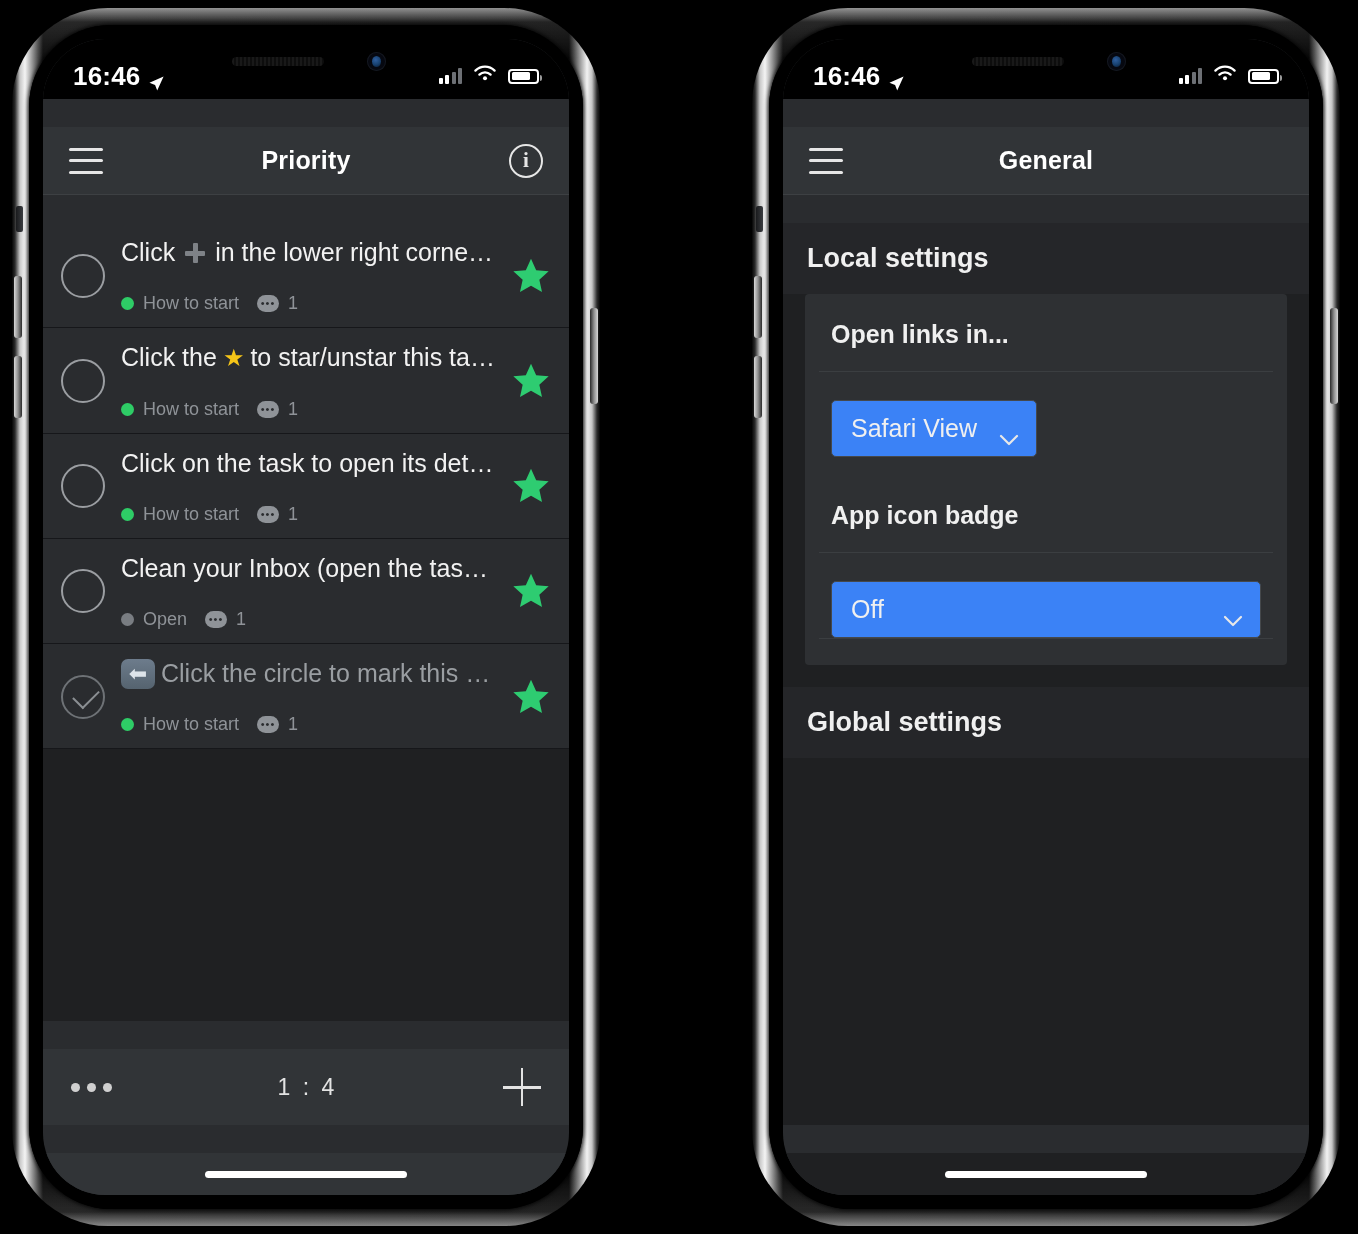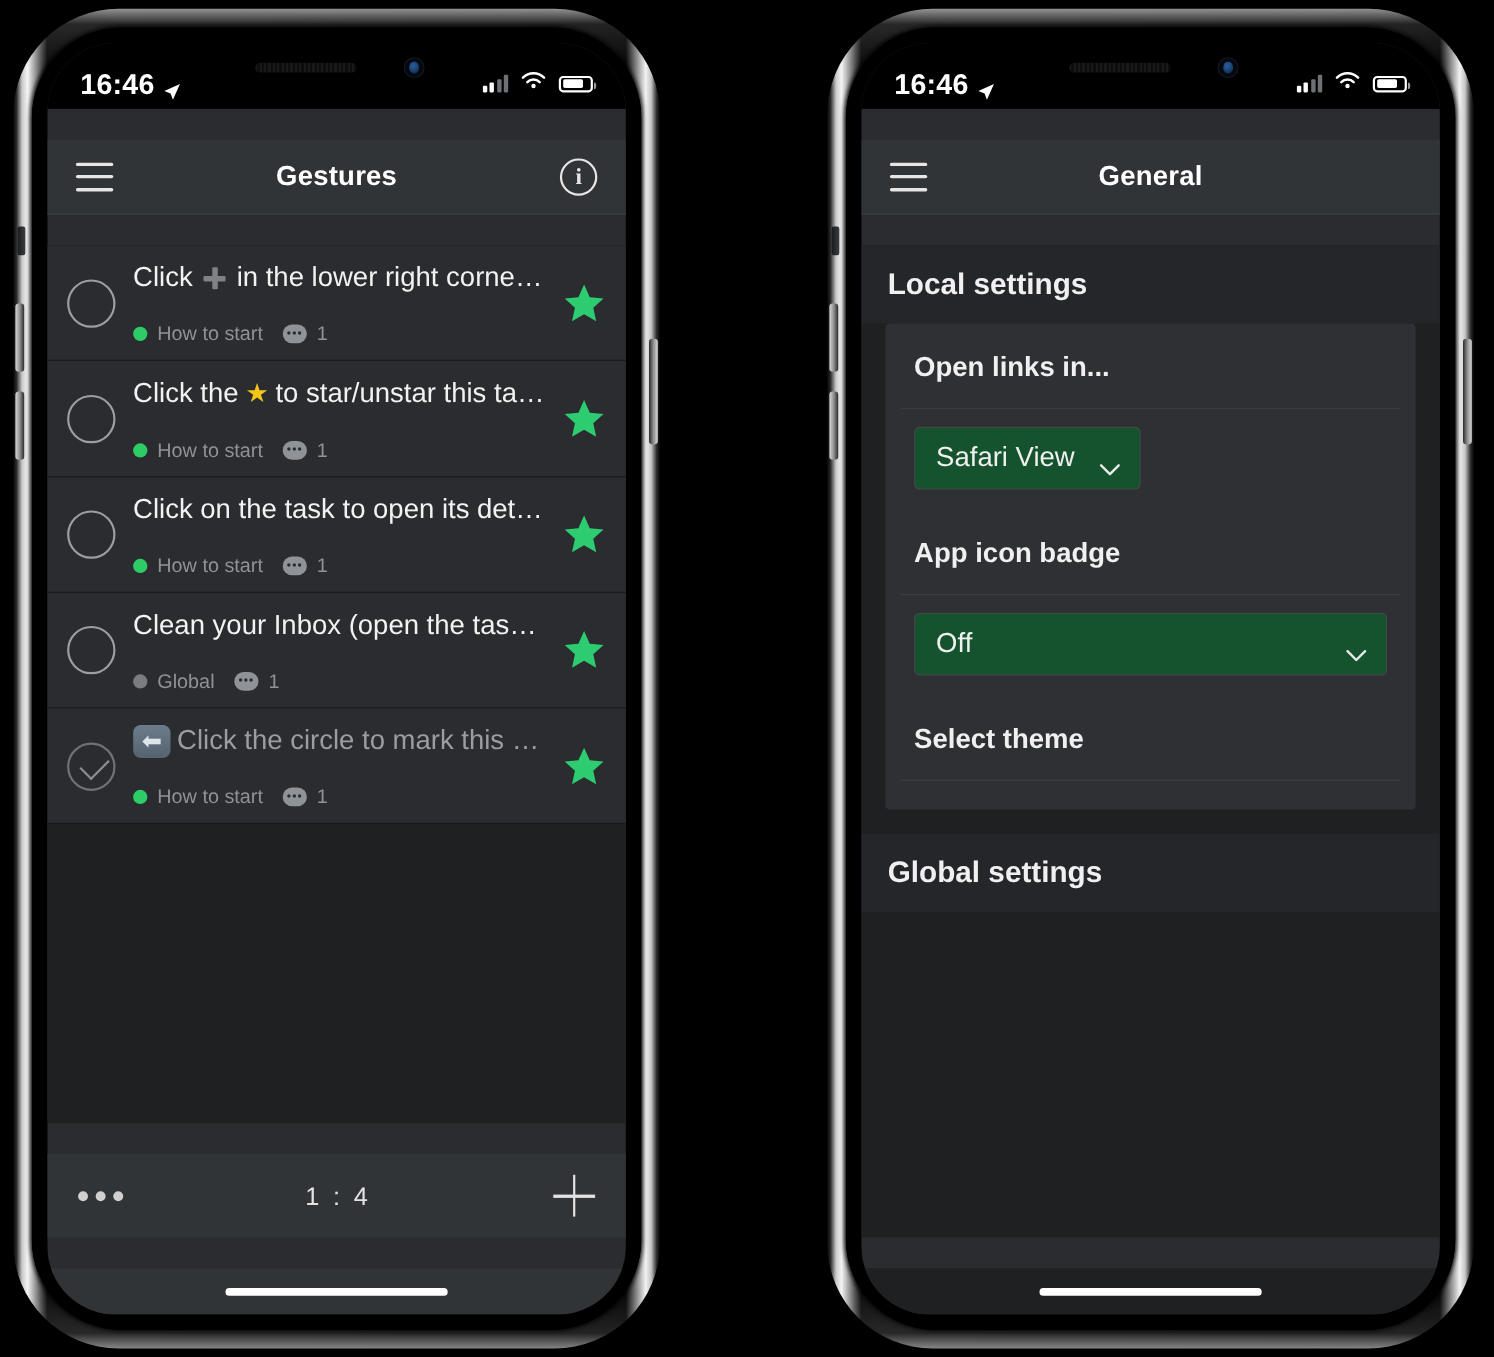--- a/index.html
+++ b/index.html
@@ -184,23 +184,23 @@
   .settings { flex:1; background:#1f2022; overflow:hidden; padding-bottom:0;}
   .sec-head { font-size:27px; font-weight:700; color:#f0f0f0;
               padding:20px 24px 20px 24px; background:#252629;}
   .card { background:#2e3033; margin:0 22px; border-radius:4px;
           padding:0 0 26px 0; }
   .card-title { font-size:25px; font-weight:700; color:#f0f0f0;
                 padding:26px 26px 22px 26px; }
   .divider { height:1px; background:#3b3e41; margin:0 14px; }
   .select {
     display:inline-flex; align-items:center; justify-content:space-between;
-    gap:22px; background:#14532d; border:1px solid #45484b; border-radius:5px;
+    gap:22px; background:#3b82f6; border:1px solid #45484b; border-radius:5px;
     color:#f0f0f0; font-size:25px; padding:13px 17px 13px 19px;
-    margin:16px 0 0 26px; cursor:pointer;
+    margin:28px 0 0 26px; cursor:pointer;
   }
   .select.wide { width:calc(100% - 52px); }
   .chev { width:20px; height:12px; flex:0 0 auto; }
   .note { font-size:23px; color:#e0e0e0; padding:30px 26px 0 26px; }
   .gesture-img { margin:26px 0 0 26px; }
 </style>
 </head>
 <body>
 
 <div class="stage">
@@ -249,21 +249,21 @@
               </span>
           </div>
         </div>
 
         <div class="navbar">
           <div class="hamburger">
             <i></i>
               <i></i>
               <i></i>
           </div>
-          <div class="navtitle">Gestures</div>
+          <div class="navtitle">Priority</div>
           <div class="info-icon">
             <span>i</span>
           </div>
         </div>
 
         <div class="tasklist">
 
           <div class="task">
             <div class="circle"></div>
             <div class="tbody">
@@ -329,21 +329,21 @@
           </div>
 
           <div class="task">
             <div class="circle"></div>
             <div class="tbody">
               <div class="ttitle">
                 <span class="ttext">Clean your Inbox (open the task fo...</span>
               </div>
               <div class="tmeta">
                 <span class="dot grey"></span>
-                <span class="metalabel">Global</span>
+                <span class="metalabel">Open</span>
                 <span class="bubble"></span>
                 <span>1</span>
               </div>
             </div>
             <span class="star">
               <svg viewBox="0 0 24 24" width="40" height="40">
                   <path d="M12 1.6l3.1 6.9 7.5.7-5.6 5 1.6 7.4L12 17.8 5.4 21.6 7 14.2l-5.6-5 7.5-.7z" fill="#2ecc71"></path>
                 </svg>
             </span>
           </div>
@@ -462,21 +462,20 @@
             <div class="divider"></div>
             <div class="select wide">
               <span>Off</span>
               <span class="chev">
                 <svg viewBox="0 0 20 12" width="20" height="12">
                     <path d="M2 2l8 8 8-8" stroke="#e8e8e8" stroke-width="2.2" fill="none" stroke-linecap="round" stroke-linejoin="round"></path>
                   </svg>
               </span>
             </div>
 
-            <div class="card-title" style="padding-top:44px">Select theme</div>
             <div class="divider"></div>
           </div>
 
           <div class="sec-head" style="margin-top:22px">Global settings</div>
 
         </div>
 
         <div class="homebar-wrap dark">
           <div class="homebar"></div>
         </div>

